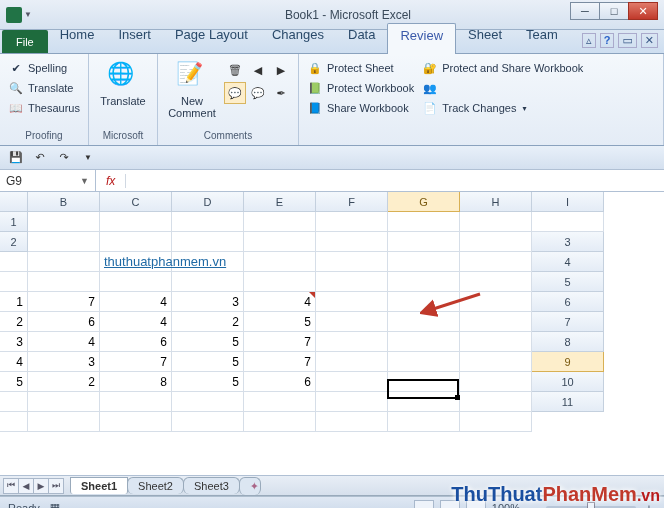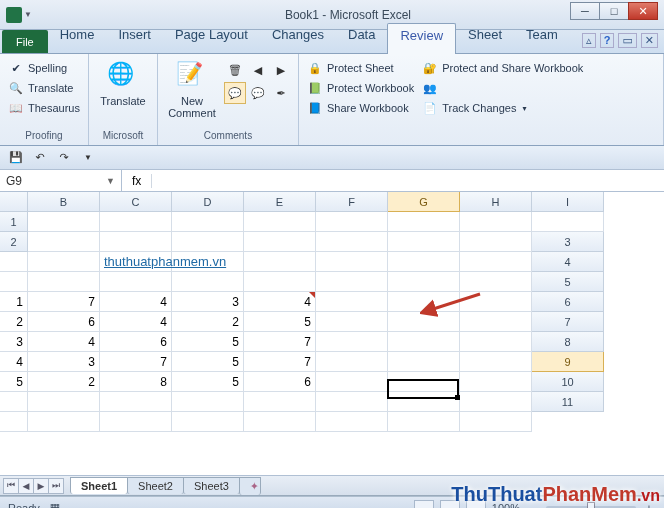--- a/index.html
+++ b/index.html
@@ -34,24 +34,24 @@
 .mini-grid { display: grid; grid-template-columns: repeat(3, 22px); grid-auto-rows: 22px; gap: 1px; padding-top: 2px; }
 .mini-grid .mbtn { border: 1px solid transparent; display: flex; align-items: center; justify-content: center; cursor: pointer; }
 .mini-grid .mbtn.sel { background: #fdeecb; border: 1px solid #d8b560; }
 
 
 .qat { height: 24px; background: linear-gradient(#e8f0f9, #d4e0ef); border-bottom: 1px solid #b0c0d4; display: flex; align-items: center; padding-left: 6px; gap: 4px; }
 .qat .qbtn { width: 20px; height: 20px; display: flex; align-items: center; justify-content: center; cursor: pointer; }
 
 
 .fxbar { height: 22px; border-bottom: 1px solid #b0c0d4; display: flex; align-items: stretch; background: #fff; }
-.namebox { width: 122px; border-right: 1px solid #b0c0d4; display: flex; align-items: center; padding: 0 6px; font-size: 12px; color: #333; background: #fff; }
+.namebox { width: 96px; border-right: 1px solid #b0c0d4; display: flex; align-items: center; padding: 0 6px; font-size: 12px; color: #333; background: #fff; }
 .namebox .dd { margin-left: auto; color: #666; font-size: 9px; }
 .fxarea { flex: 1; display: flex; align-items: center; }
-.fxarea .fx { font-size: 12px; color: #000000; padding: 0 10px; border-right: 1px solid #d0d8e2; }
+.fxarea .fx { font-style: italic; font-size: 12px; color: #b91c1c; padding: 0 10px; border-right: 1px solid #d0d8e2; }
 .fxinput { flex: 1; padding: 0 6px; font-size: 12px; }
 
 
 .sheet-wrap { position: relative; height: 284px; overflow: hidden; border-bottom: 1px solid #b0c0d4; }
 .sheet { display: grid; grid-template-columns: 28px repeat(8, 72px); position: relative; }
 .colhdr, .rowhdr, .corner { background: linear-gradient(#f4f8fc, #e4ecf6); border-right: 1px solid #c4d0de; border-bottom: 1px solid #c4d0de; font-size: 11px; color: #3a4a5c; display: flex; align-items: center; justify-content: center; height: 20px; }
 .colhdr.sel, .rowhdr.sel { background: #fdeecb; border-color: #d8b054; color: #7a5a10; }
 .cell { border-right: 1px solid #d6dee8; border-bottom: 1px solid #d6dee8; height: 20px; font-size: 12px; color: #000; display: flex; align-items: center; padding: 0 4px; justify-content: flex-end; background: #fff; position: relative; }
 .heading-text { color: #c0392b; font-weight: bold; font-size: 18px; justify-content: flex-start; white-space: nowrap; overflow: visible; }
 .link-text { color: #1f6aa5; text-decoration: underline; font-size: 13px; white-space: nowrap; overflow: visible; justify-content: flex-start; }
@@ -61,21 +61,21 @@
 
 
 .arrow { position: absolute; pointer-events: none; }
 
 
 .sheetbar { height: 20px; background: linear-gradient(#e8eef6, #d6e0ec); display: flex; align-items: center; border-bottom: 1px solid #9ab; padding-left: 4px; font-size: 11px; }
 .navset { display: flex; gap: 0; margin-right: 6px; }
 .navset span { width: 16px; height: 16px; border: 1px solid #aab8ca; background: #eef3fa; display: flex; align-items: center; justify-content: center; font-size: 9px; color: #556; margin-left: -1px; cursor: pointer; }
 .stab { padding: 2px 10px; background: #fff; border: 1px solid #9ab; border-bottom: none; margin-right: -1px; border-radius: 0 0 3px 3px; cursor: pointer; }
 .stab.active { font-weight: bold; background: #fff; }
-.stab.inactive { background: #dce6f2; }
+.stab.inactive { background: #dce6f2; border-radius: 6px; }
 .newtab { width: 20px; color: #a68; }
 
 
 .statusbar { height: 22px; background: linear-gradient(#dfe8f3, #c8d6e8); display: flex; align-items: center; padding: 0 8px; font-size: 11px; color: #3a4a5c; border-top: 1px solid #aebece; }
 .statusbar .right { margin-left: auto; display: flex; align-items: center; gap: 6px; }
 .viewbtn { width: 20px; height: 16px; border: 1px solid #a8b8cc; background: #eef3fa; }
 .zoom-track { width: 90px; height: 4px; background: #b8c6d8; position: relative; border-radius: 2px; }
 .zoom-thumb { position: absolute; left: 50%; top: -4px; width: 8px; height: 12px; background: #eef3fa; border: 1px solid #889; transform: translateX(-50%); }
 .zminus, .zplus { width: 14px; text-align: center; cursor: pointer; }
 

